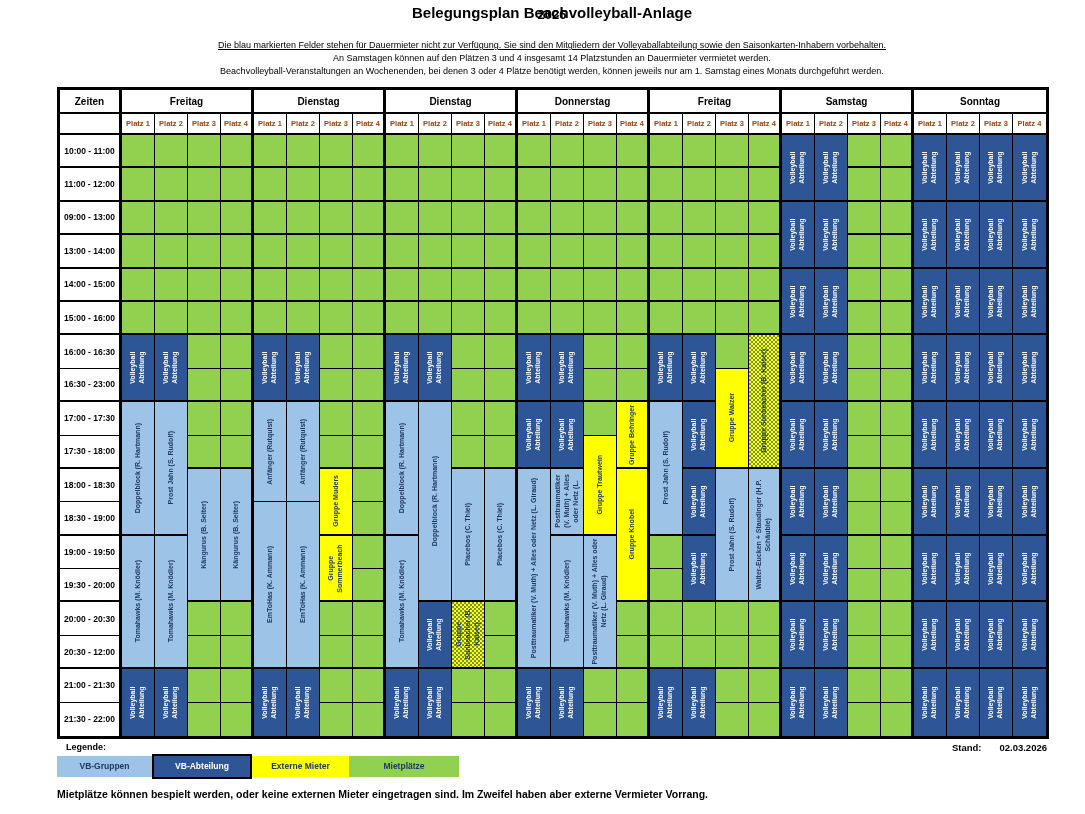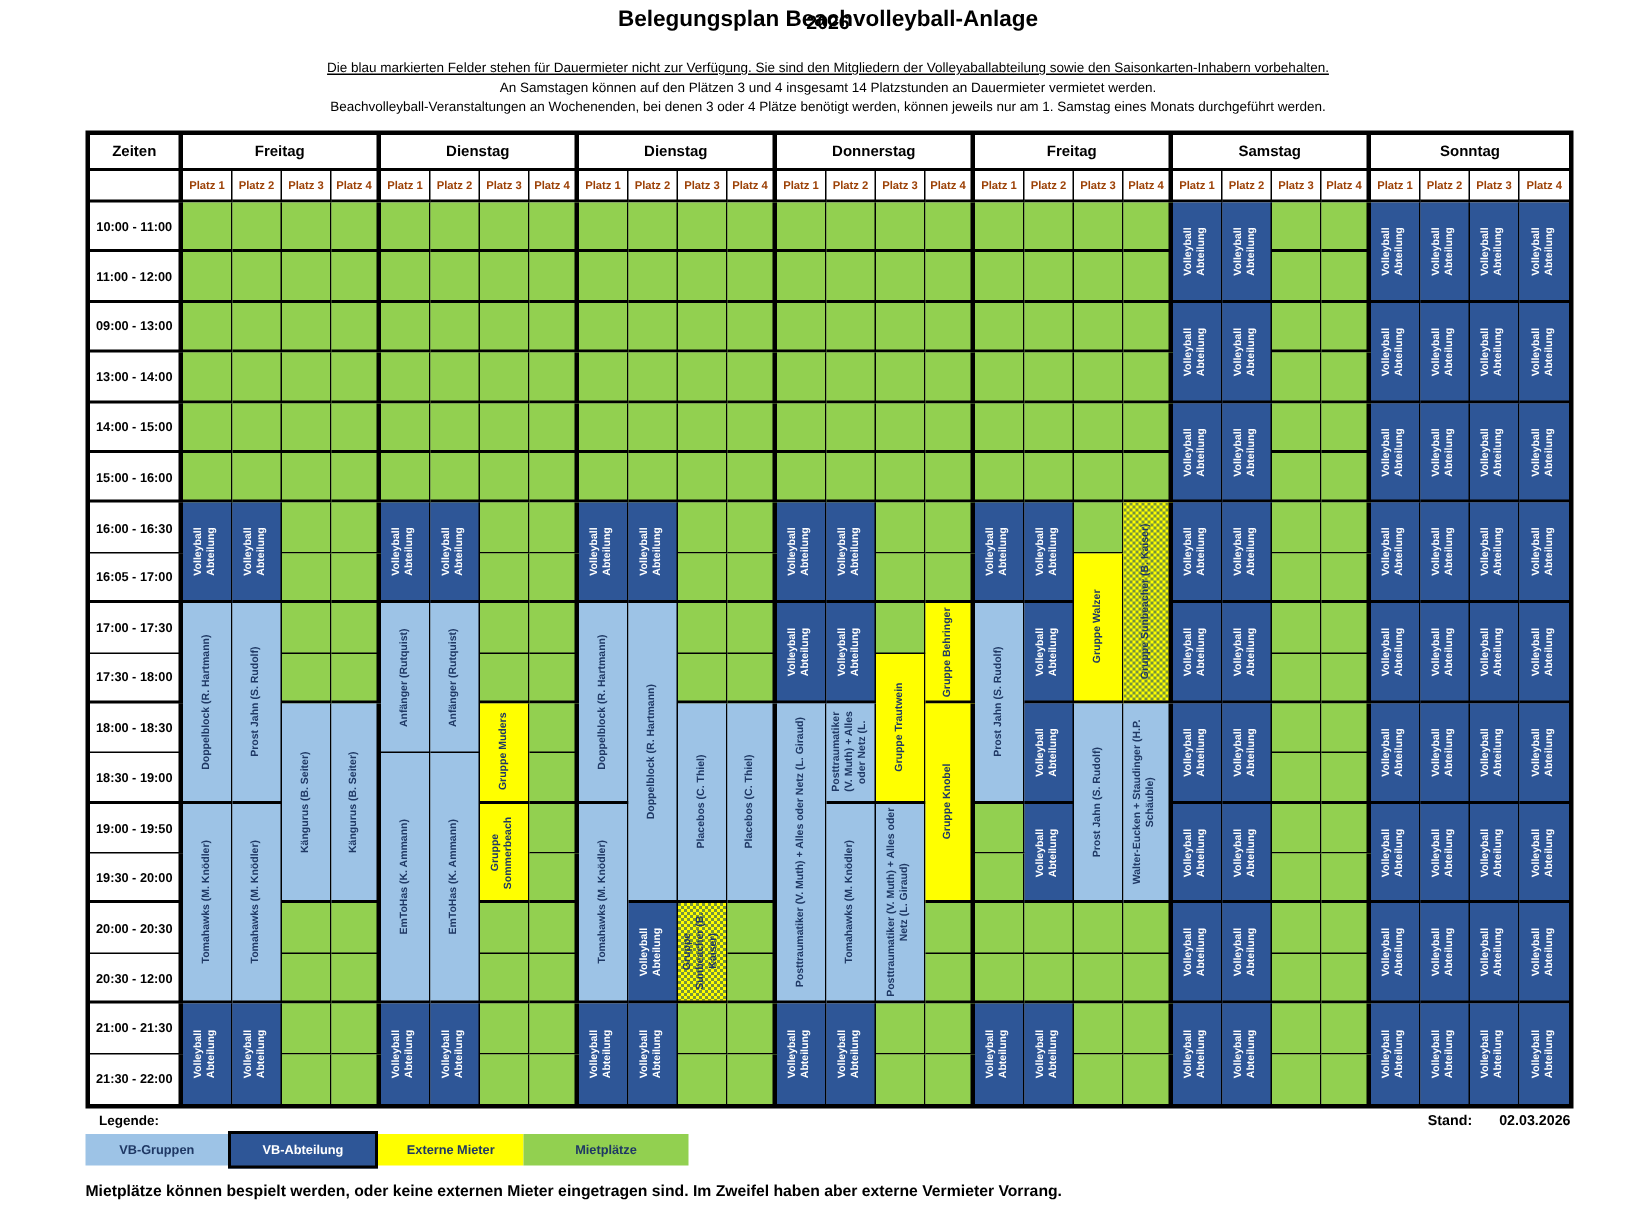--- a/index.html
+++ b/index.html
@@ -186,21 +186,21 @@
     <div class="c timec br3 bb2" style="grid-area: 7 / 1;">
       <div class="ht">14:00 - 15:00</div>
     </div>
     <div class="c timec br3 bb2" style="grid-area: 8 / 1;">
       <div class="ht">15:00 - 16:00</div>
     </div>
     <div class="c timec br3 bb1" style="grid-area: 9 / 1;">
       <div class="ht">16:00 - 16:30</div>
     </div>
     <div class="c timec br3 bb2" style="grid-area: 10 / 1;">
-      <div class="ht">16:05 - 17:00</div>
+      <div class="ht">16:30 - 23:00</div>
     </div>
     <div class="c timec br3 bb1" style="grid-area: 11 / 1;">
       <div class="ht">17:00 - 17:30</div>
     </div>
     <div class="c timec br3 bb2" style="grid-area: 12 / 1;">
       <div class="ht">17:30 - 18:00</div>
     </div>
     <div class="c timec br3 bb1" style="grid-area: 13 / 1;">
       <div class="ht">18:00 - 18:30</div>
     </div>

